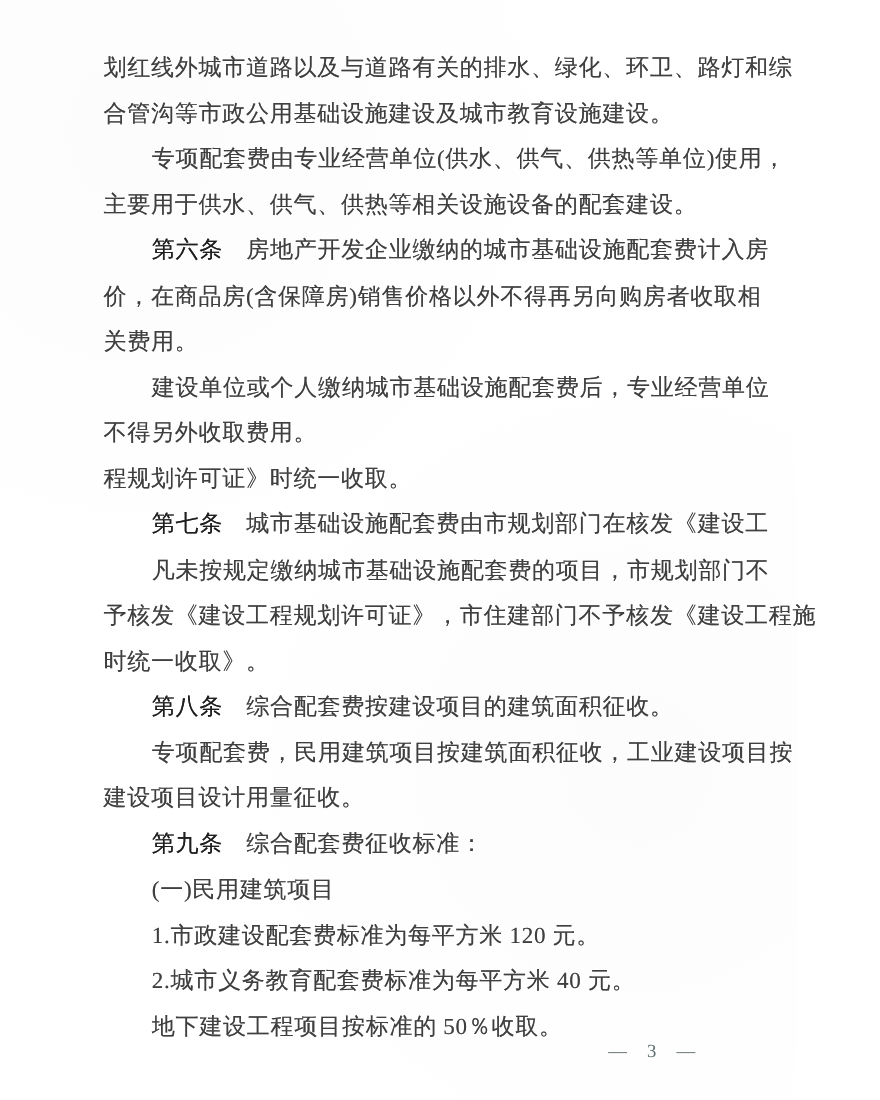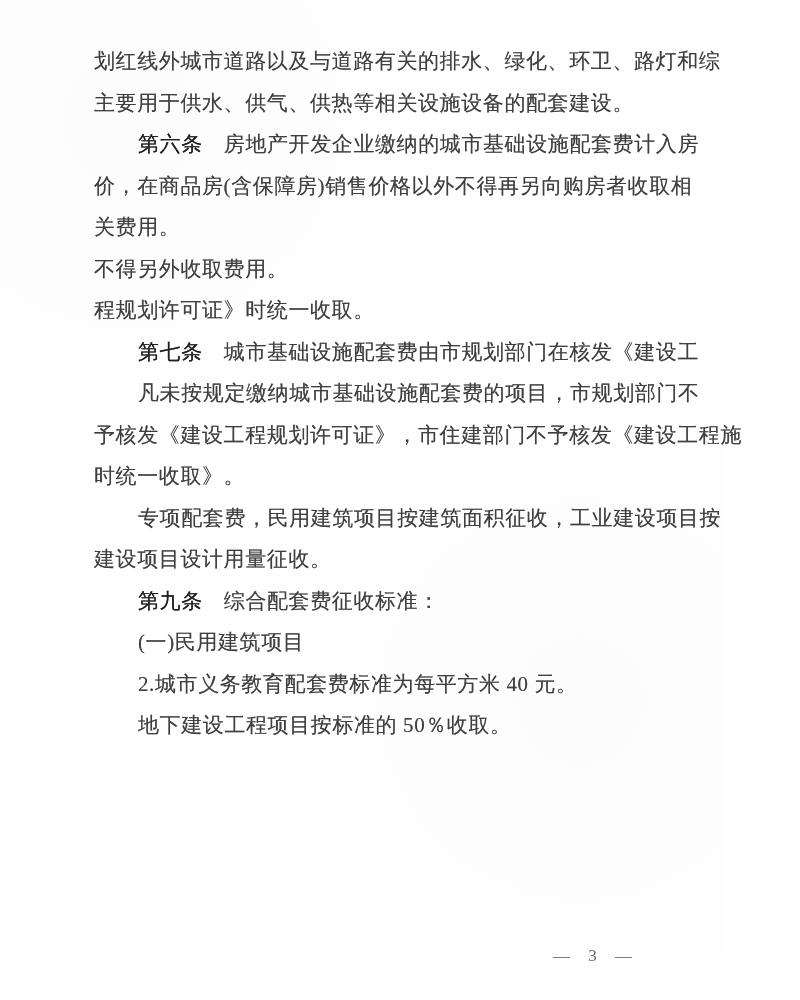--- a/index.html
+++ b/index.html
@@ -54,31 +54,36 @@
     color: var(--pagenum);
     white-space: nowrap;
   }
 </style>
 </head>
 <body>
 
 <div class="page">
   <div class="doc-body">
       <div class="line">划红线外城市道路以及与道路有关的排水、绿化、环卫、路灯和综</div>
+      <div class="line">合管沟等市政公用基础设施建设及城市教育设施建设。</div>
+      <div class="line indent">专项配套费由专业经营单位(供水、供气、供热等单位)使用，</div>
       <div class="line">主要用于供水、供气、供热等相关设施设备的配套建设。</div>
       <div class="line indent"><span class="heading">第六条</span><span>房地产开发企业缴纳的城市基础设施配套费计入房</span></div>
       <div class="line">价，在商品房(含保障房)销售价格以外不得再另向购房者收取相</div>
       <div class="line">关费用。</div>
+      <div class="line indent">建设单位或个人缴纳城市基础设施配套费后，专业经营单位</div>
       <div class="line">不得另外收取费用。</div>
       <div class="line">程规划许可证》时统一收取。</div>
       <div class="line indent"><span class="heading">第七条</span><span>城市基础设施配套费由市规划部门在核发《建设工</span></div>
       <div class="line indent">凡未按规定缴纳城市基础设施配套费的项目，市规划部门不</div>
       <div class="line">予核发《建设工程规划许可证》，市住建部门不予核发《建设工程施</div>
       <div class="line">时统一收取》。</div>
+      <div class="line indent"><span class="heading">第八条</span><span>综合配套费按建设项目的建筑面积征收。</span></div>
       <div class="line indent">专项配套费，民用建筑项目按建筑面积征收，工业建设项目按</div>
       <div class="line">建设项目设计用量征收。</div>
       <div class="line indent"><span class="heading">第九条</span><span>综合配套费征收标准：</span></div>
       <div class="line indent">(一)民用建筑项目</div>
+      <div class="line indent">1.市政建设配套费标准为每平方米 120 元。</div>
       <div class="line indent">2.城市义务教育配套费标准为每平方米 40 元。</div>
       <div class="line indent">地下建设工程项目按标准的 50％收取。</div>
     </div>
   <div class="page-number">— 3 —</div>
 </div>
 
 </body></html>

